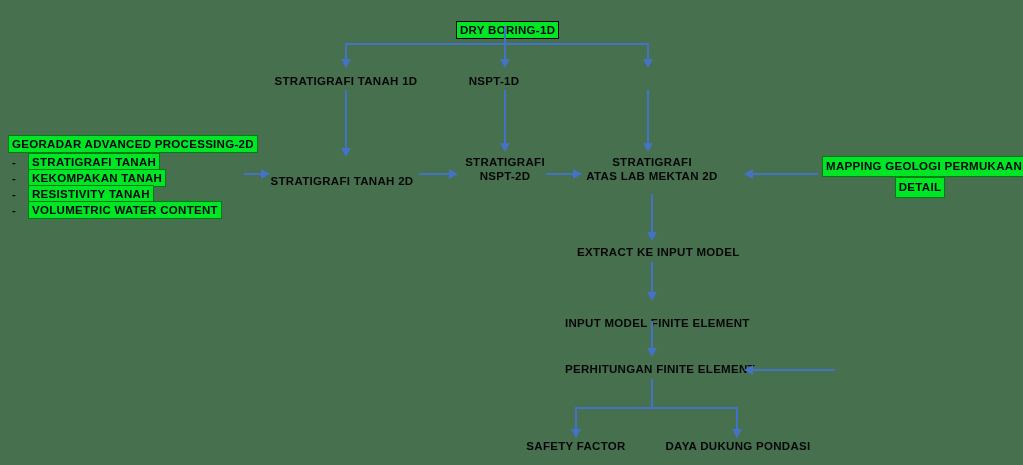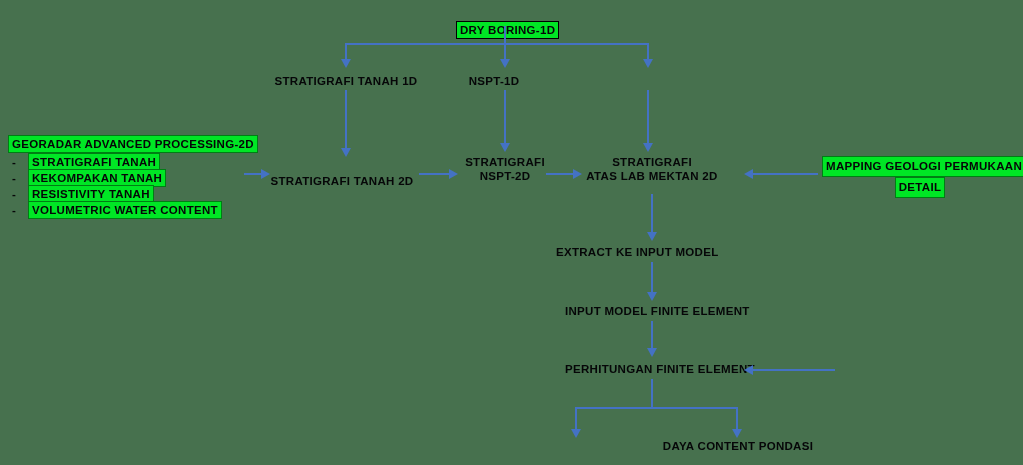--- a/index.html
+++ b/index.html
@@ -112,35 +112,36 @@
   <div class="ah ah-left" style="left:744px;top:169px;"></div>
   <div class="hline" style="left:753px;top:173px;width:65px;height:2px;"></div>
 
   <div class="lbl two-line" style="left:822px;top:156px;width:196px;">
     <span class="hl">MAPPING GEOLOGI PERMUKAAN</span><br>
     <span class="hl">DETAIL</span>
   </div>
 
   <div class="vline" style="left:651px;top:194px;width:2px;height:38px;"></div>
   <div class="ah ah-down" style="left:647px;top:232px;"></div>
-  <div class="lbl" style="left:556px;top:245px;width:150px;">EXTRACT KE INPUT MODEL</div>
+  <div class="lbl" style="left:577px;top:245px;width:150px;">EXTRACT KE INPUT MODEL</div>
 
   <div class="vline" style="left:651px;top:262px;width:2px;height:30px;"></div>
   <div class="ah ah-down" style="left:647px;top:292px;"></div>
-  <div class="lbl" style="left:565px;top:304px;width:174px;">INPUT MODEL FINITE ELEMENT</div>
+  <div class="lbl" style="left:565px;top:316px;width:174px;">INPUT MODEL FINITE ELEMENT</div>
 
   <div class="vline" style="left:651px;top:321px;width:2px;height:27px;"></div>
   <div class="ah ah-down" style="left:647px;top:348px;"></div>
   <div class="lbl" style="left:565px;top:362px;width:174px;">PERHITUNGAN FINITE ELEMENT</div>
 
   <div class="ah ah-left" style="left:744px;top:365px;"></div>
   <div class="hline" style="left:753px;top:369px;width:82px;height:2px;"></div>
 
   <div class="vline" style="left:651px;top:379px;width:2px;height:29px;"></div>
   <div class="hline" style="left:575px;top:407px;width:163px;height:2px;"></div>
   <div class="vline" style="left:575px;top:409px;width:2px;height:20px;"></div>
   <div class="vline" style="left:736px;top:409px;width:2px;height:20px;"></div>
   <div class="ah ah-down" style="left:571px;top:429px;"></div>
   <div class="ah ah-down" style="left:732px;top:429px;"></div>
 
-  <div class="lbl" style="left:658px;top:439px;width:160px;">DAYA CONTENT PONDASI</div>
+  <div class="lbl" style="left:506px;top:439px;width:140px;">SAFETY FACTOR</div>
+  <div class="lbl" style="left:658px;top:439px;width:160px;">DAYA DUKUNG PONDASI</div>
 
 </div>
 
 </body></html>

